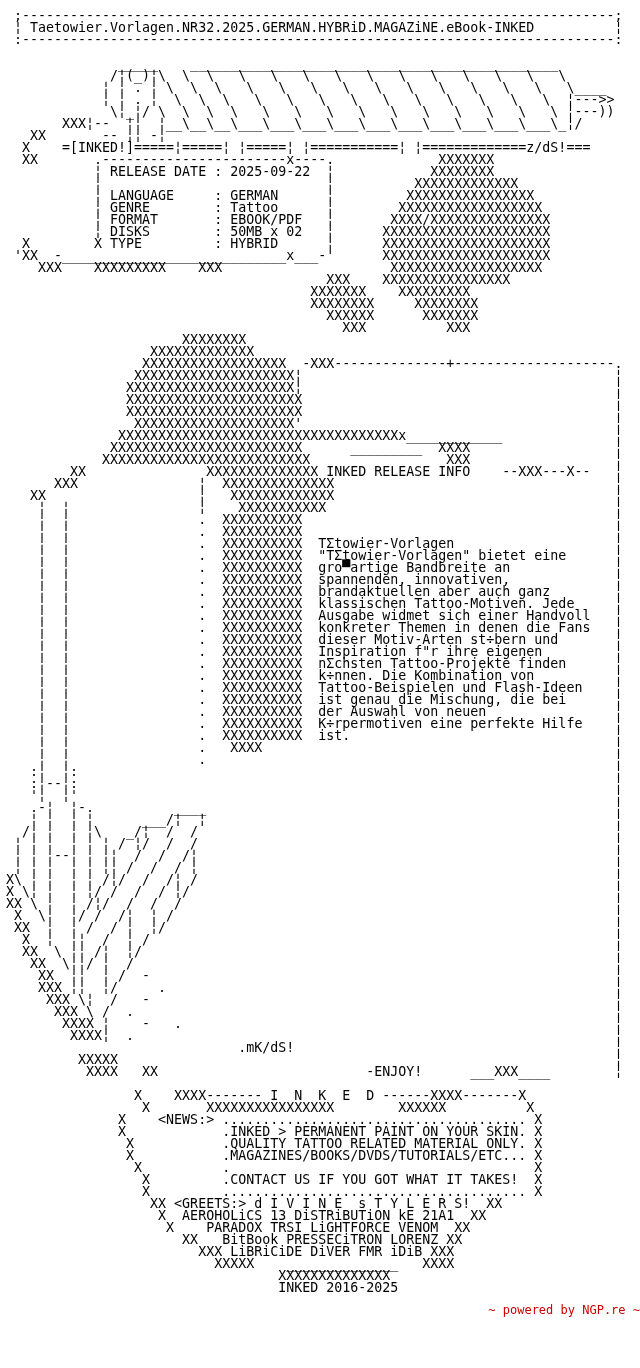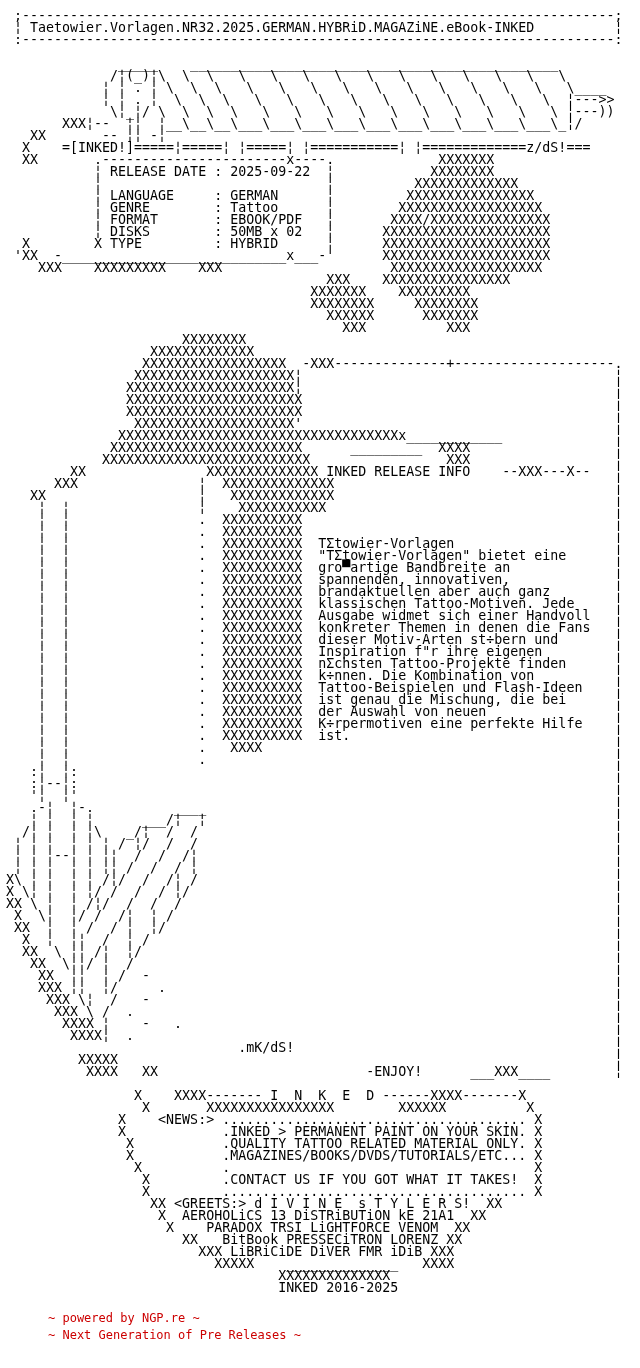--- a/index.html
+++ b/index.html
@@ -17,27 +17,26 @@
     margin: 0;
     padding: 10px 0 0 6px;
     font-family: "DejaVu Sans Mono", "Liberation Mono", monospace;
     font-size: 13.3px;
     line-height: 12px;
     letter-spacing: 0;
     color: #000000;
     white-space: pre;
   }
   .footer {
-    margin-top: 16px;
-    text-align: left;
+    margin-top: 8px;
+    text-align: right;
     font-family: "DejaVu Sans Mono", "Liberation Mono", monospace;
     font-size: 12px;
     line-height: 17px;
     color: #cc0000;
-    padding-left: 48px;
   }
 </style>
 </head>
 <body>
 
 <div class="screen">
   <pre class="nfo"> ;--------------------------------------------------------------------------;
  ¦ Taetowier.Vorlagen.NR32.2025.GERMAN.HYBRiD.MAGAZiNE.eBook-INKED          ¦
  :--------------------------------------------------------------------------:
 
@@ -139,15 +138,14 @@
                   XX &lt;GREETS:&gt; d I V I N E  s T Y L E R S!  XX
                    X  AEROHOLiCS 13 DiSTRiBUTiON kE 21A1  XX
                     X    PARADOX TRSI LiGHTFORCE VENOM  XX
                       XX   BitBook PRESSECiTRON LORENZ XX
                         XXX LiBRiCiDE DiVER FMR iDiB XXX
                           XXXXX    ______________   XXXX
                                   XXXXXXXXXXXXXX
                                   INKED 2016-2025</pre>
   <div class="footer">
     <div>~ powered by NGP.re ~</div>
-    <div>~ Next Generation of Pre Releases ~</div>
   </div>
 </div>
 
 </body></html>

